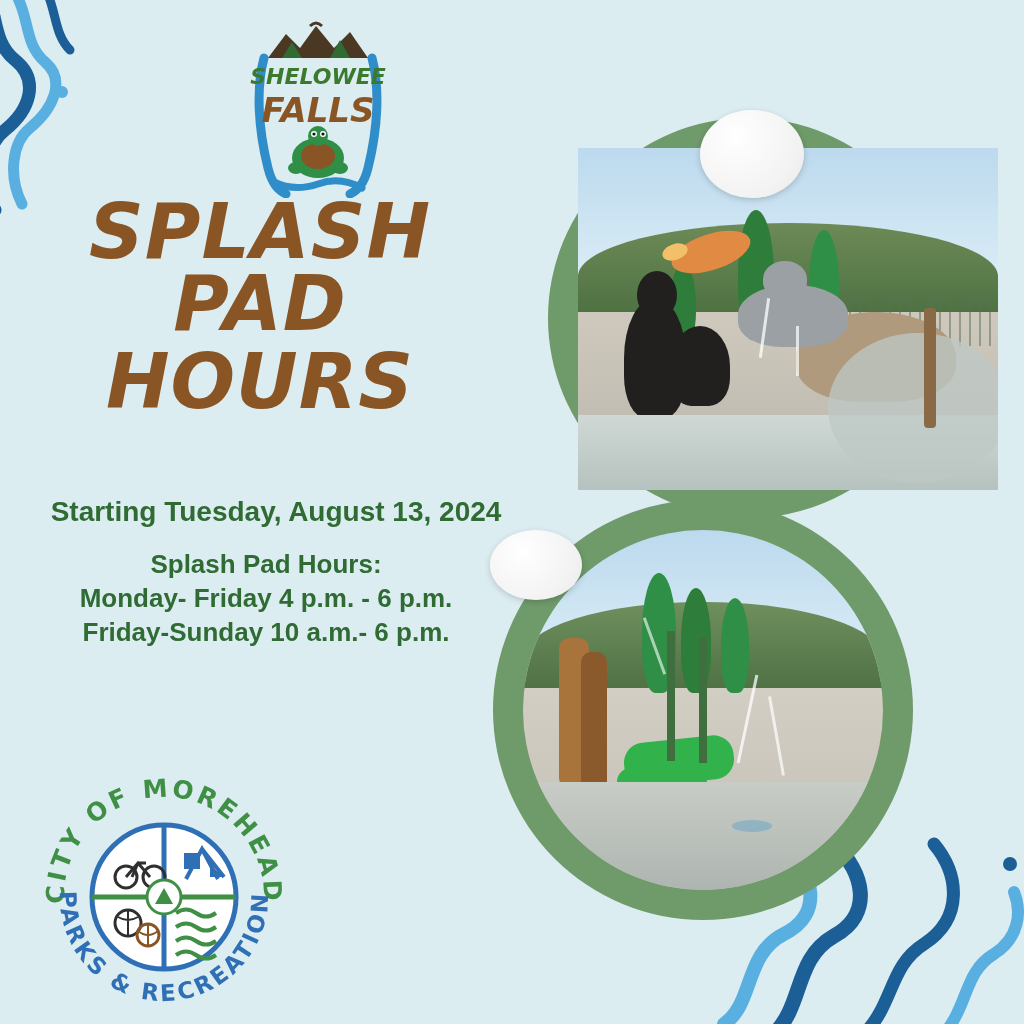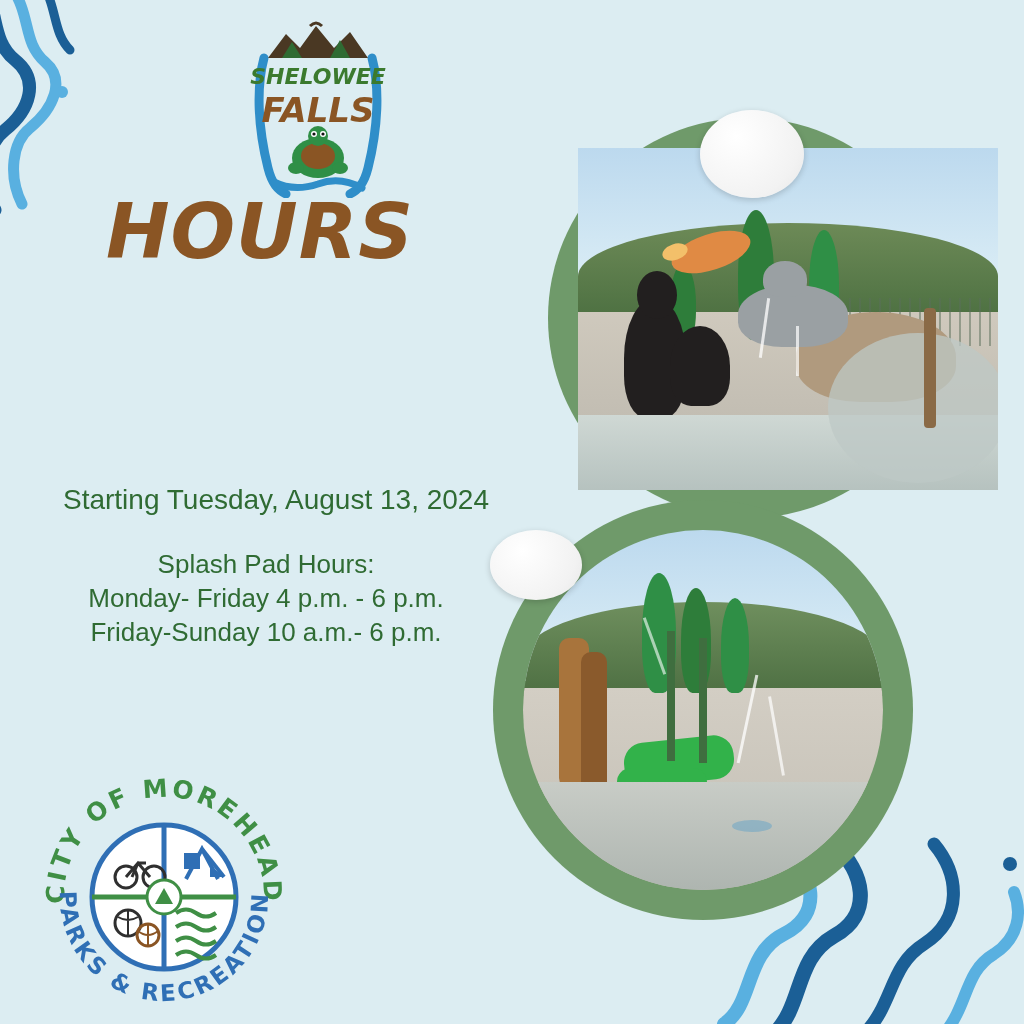--- a/index.html
+++ b/index.html
@@ -27,26 +27,26 @@
     font-weight:bold;font-style:italic;
     letter-spacing:1px;
     line-height:0.95;
   }
   .headline .l1{display:block;font-size:76px;}
   .headline .l2{display:block;font-size:76px;margin-top:6px;}
   .headline .l3{display:block;font-size:76px;margin-top:6px;}
 
   
   .starting{
-    position:absolute;left:6px;top:484px;width:540px;
-    text-align:center;color:#2f6b33;font-weight:normal;font-size:28px;
+    position:absolute;left:6px;top:496px;width:540px;
+    text-align:center;color:#2f6b33;font-weight:bold;font-size:28px;
   }
   .hours-block{
     position:absolute;left:6px;top:548px;width:520px;
-    text-align:center;color:#2f6b33;font-weight:normal;font-size:26px;
+    text-align:center;color:#2f6b33;font-weight:bold;font-size:26px;
     line-height:1.3;
   }
   .rentals{
     position:absolute;left:6px;top:700px;width:520px;
     text-align:center;color:#2f6b33;font-weight:bold;font-size:26px;
   }
 
   
   .photo-ring{
     position:absolute;border-radius:50%;
@@ -143,20 +143,21 @@
       <circle cx="76" cy="116" r="1.6" fill="#111"></circle>
         <circle cx="85" cy="116" r="1.6" fill="#111"></circle>
       <ellipse cx="58" cy="150" rx="8" ry="6" fill="#2f8f46"></ellipse>
       <ellipse cx="102" cy="150" rx="8" ry="6" fill="#2f8f46"></ellipse>
 
       <path d="M36 164 q20 10 44 2 q22 -8 44 4" stroke="#2f8ec9" stroke-width="7" fill="none" stroke-linecap="round"></path>
     </svg>
   </div>
 
   <div class="headline">
+    <span class="l2">SPLASH PAD</span>
     <span class="l3">HOURS</span>
   </div>
 
   <div class="starting">Starting Tuesday, August 13, 2024</div>
 
   <div class="hours-block">
     <div>Splash Pad Hours:</div>
     <div>Monday- Friday 4 p.m. - 6 p.m.</div>
     <div>Friday-Sunday 10 a.m.- 6 p.m.</div>
   </div>

